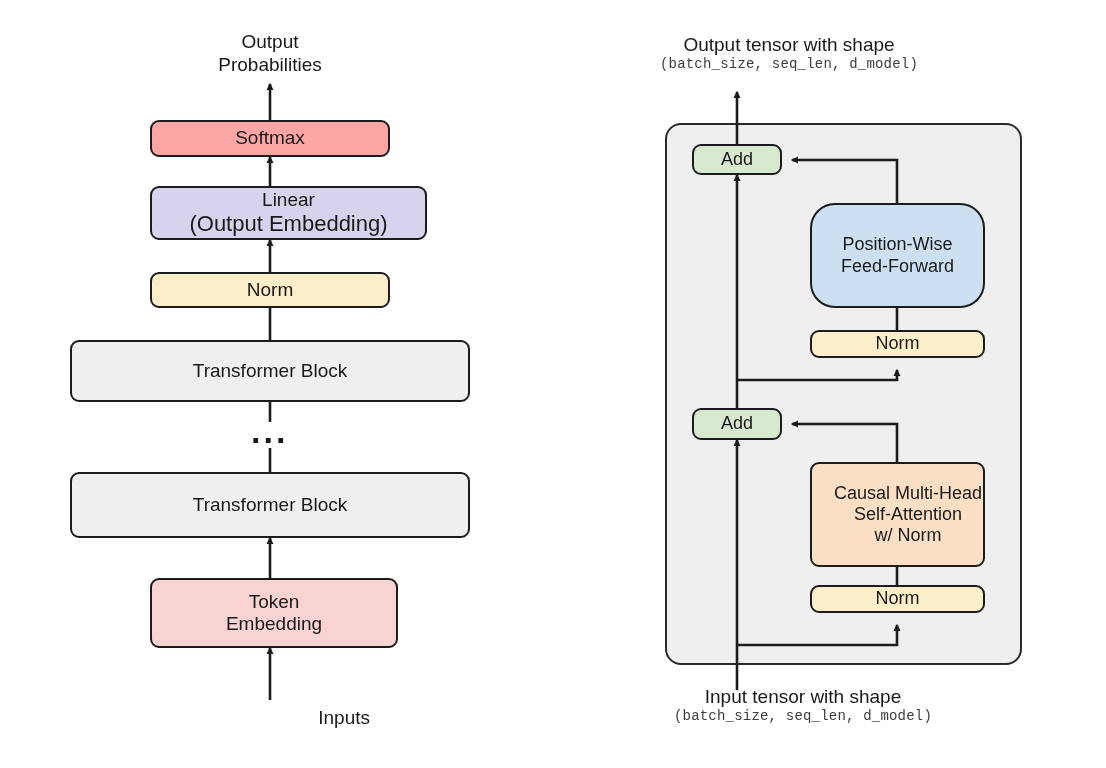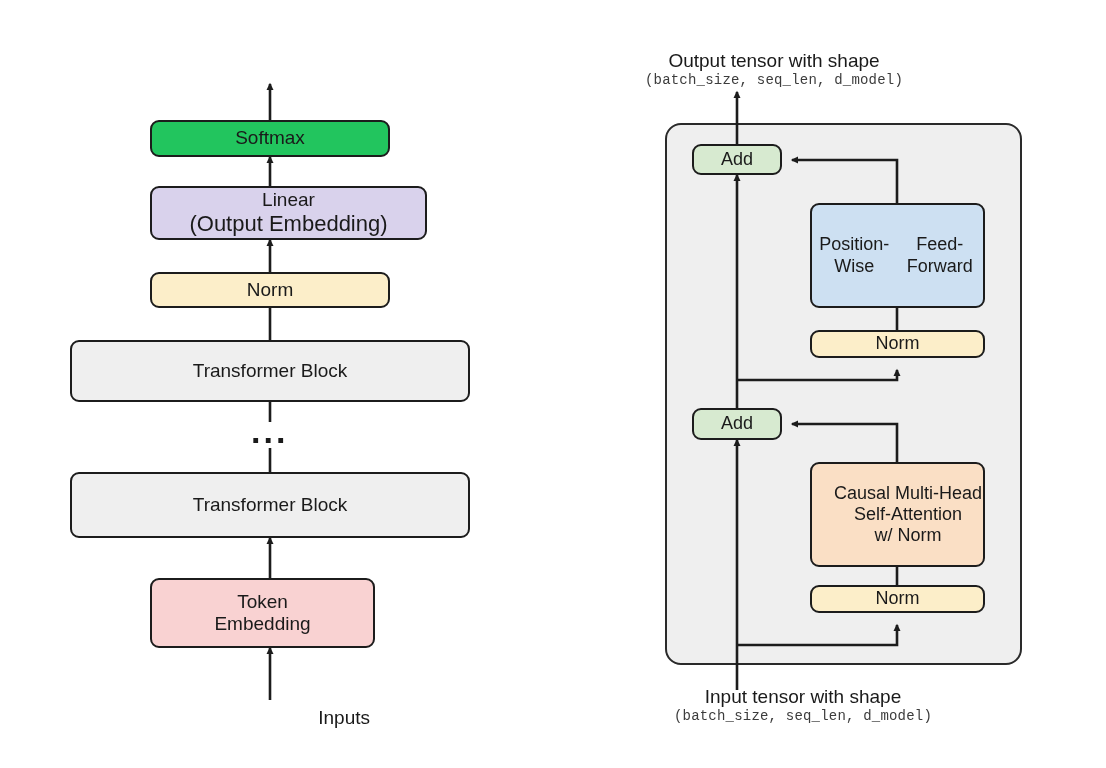--- a/index.html
+++ b/index.html
@@ -123,63 +123,67 @@
       <path d="M897,462 L897,424 L792,424" marker-end="url(#arw)"></path>
 
       <path d="M737,380 L897,380 L897,370" marker-end="url(#arw)"></path>
 
       <line x1="897" y1="330" x2="897" y2="308"></line>
 
       <path d="M897,203 L897,160 L792,160" marker-end="url(#arw)"></path>
     </g>
   </svg>
 
+  <div class="lbl" style="left:170px; top:30px; width:200px;">
+    <div>Output</div>
+    <div>Probabilities</div>
+  </div>
 
   <div class="lbl" style="left:170px; top:706px; width:200px;text-align:right;">Inputs</div>
 
   <div class="dots" style="left:251px; top:414px;">...</div>
 
-  <div class="node" style="left:150px; top:120px; width:240px; height:37px; background:#22c55e;">
+  <div class="node" style="left:150px; top:120px; width:240px; height:37px; background:#fca5a5;">
     <span>Softmax</span>
   </div>
 
   <div class="node" style="left:150px; top:186px; width:277px; height:54px; background:#d9d2ec; flex-direction:column;">
     <span>Linear</span>
     <span class="sub">(Output Embedding)</span>
   </div>
 
   <div class="node" style="left:150px; top:272px; width:240px; height:36px; background:#fceec9;">
     <span>Norm</span>
   </div>
 
   <div class="node" style="left:70px; top:340px; width:400px; height:62px; background:#efefef;">
     <span>Transformer Block</span>
   </div>
 
   <div class="node" style="left:70px; top:472px; width:400px; height:66px; background:#efefef;">
     <span>Transformer Block</span>
   </div>
 
-  <div class="node" style="left:150px; top:578px; width:225px; height:70px; background:#f9d2d2; flex-direction:column;">
+  <div class="node" style="left:150px; top:578px; width:248px; height:70px; background:#f9d2d2; flex-direction:column;">
     <span>Token</span>
     <span>Embedding</span>
   </div>
 
-  <div class="lbl" style="left:584px; top:33px; width:380px;margin-top:16px;">
+  <div class="lbl" style="left:599px; top:33px; width:380px;">
     <div class="bold">Output tensor with shape</div>
     <div class="mono">(batch_size, seq_len, d_model)</div>
   </div>
 
   <div class="container-box" style="left:665px; top:123px; width:357px; height:542px;"></div>
 
   <div class="node" style="left:692px; top:144px; width:90px; height:31px; background:#d7ead0; font-size:18px;">
     <span>Add</span>
   </div>
 
-  <div class="node" style="left:810px; top:203px; width:175px; height:105px; background:#cde0f2; flex-direction:row; font-size:18px;">
+  <div class="node" style="left:810px; top:203px; width:175px; height:105px; background:#cde0f2; flex-direction:column; font-size:18px;border-radius:25px;">
     <span>Position-Wise</span>
     <span>Feed-Forward</span>
   </div>
 
   <div class="node" style="left:810px; top:330px; width:175px; height:28px; background:#fceec9; font-size:18px;">
     <span>Norm</span>
   </div>
 
   <div class="node" style="left:692px; top:408px; width:90px; height:32px; background:#d7ead0; font-size:18px;">
     <span>Add</span>

